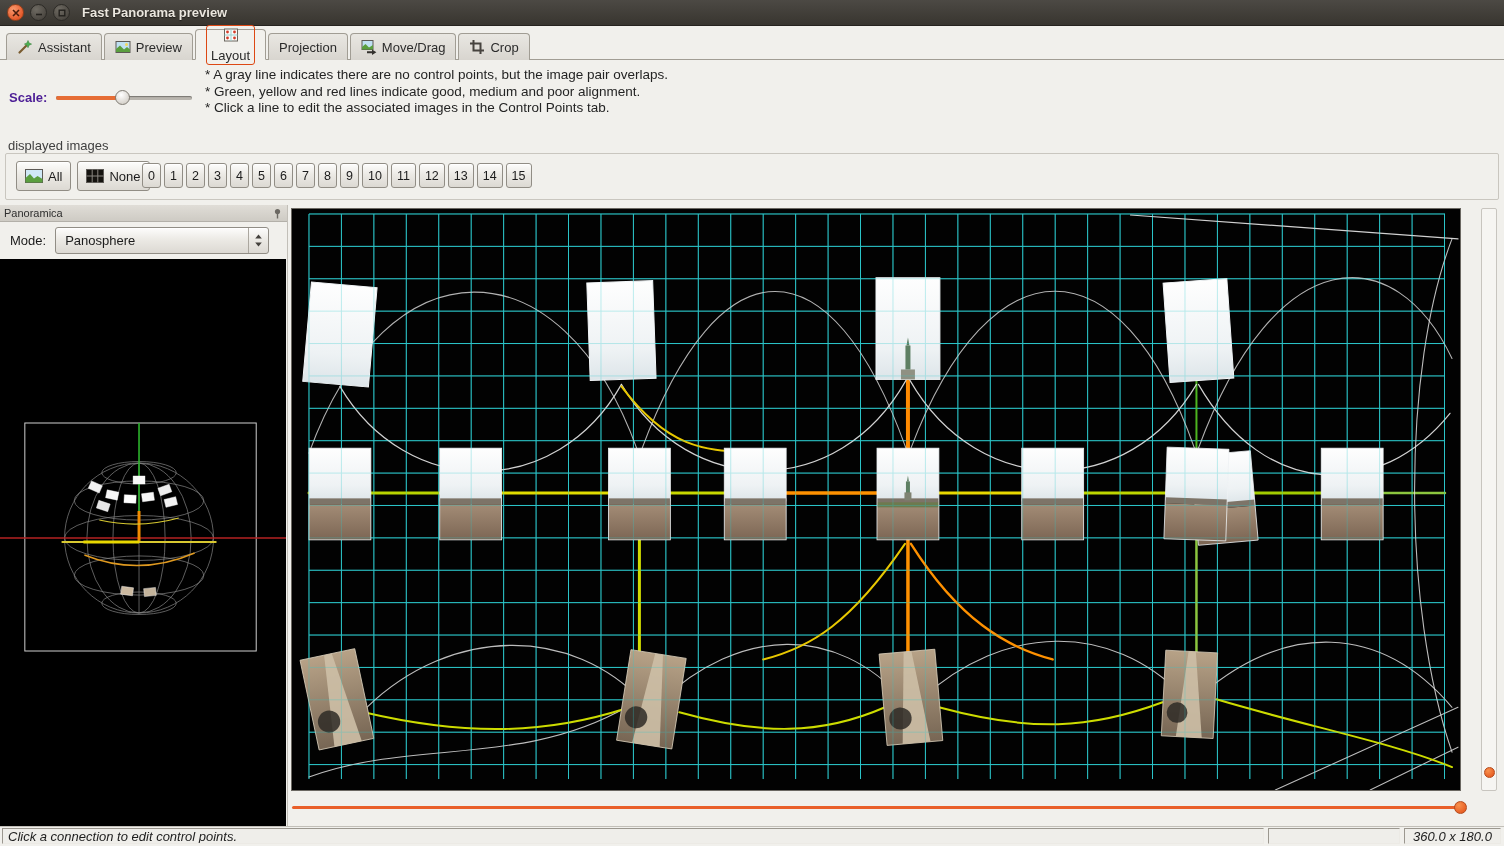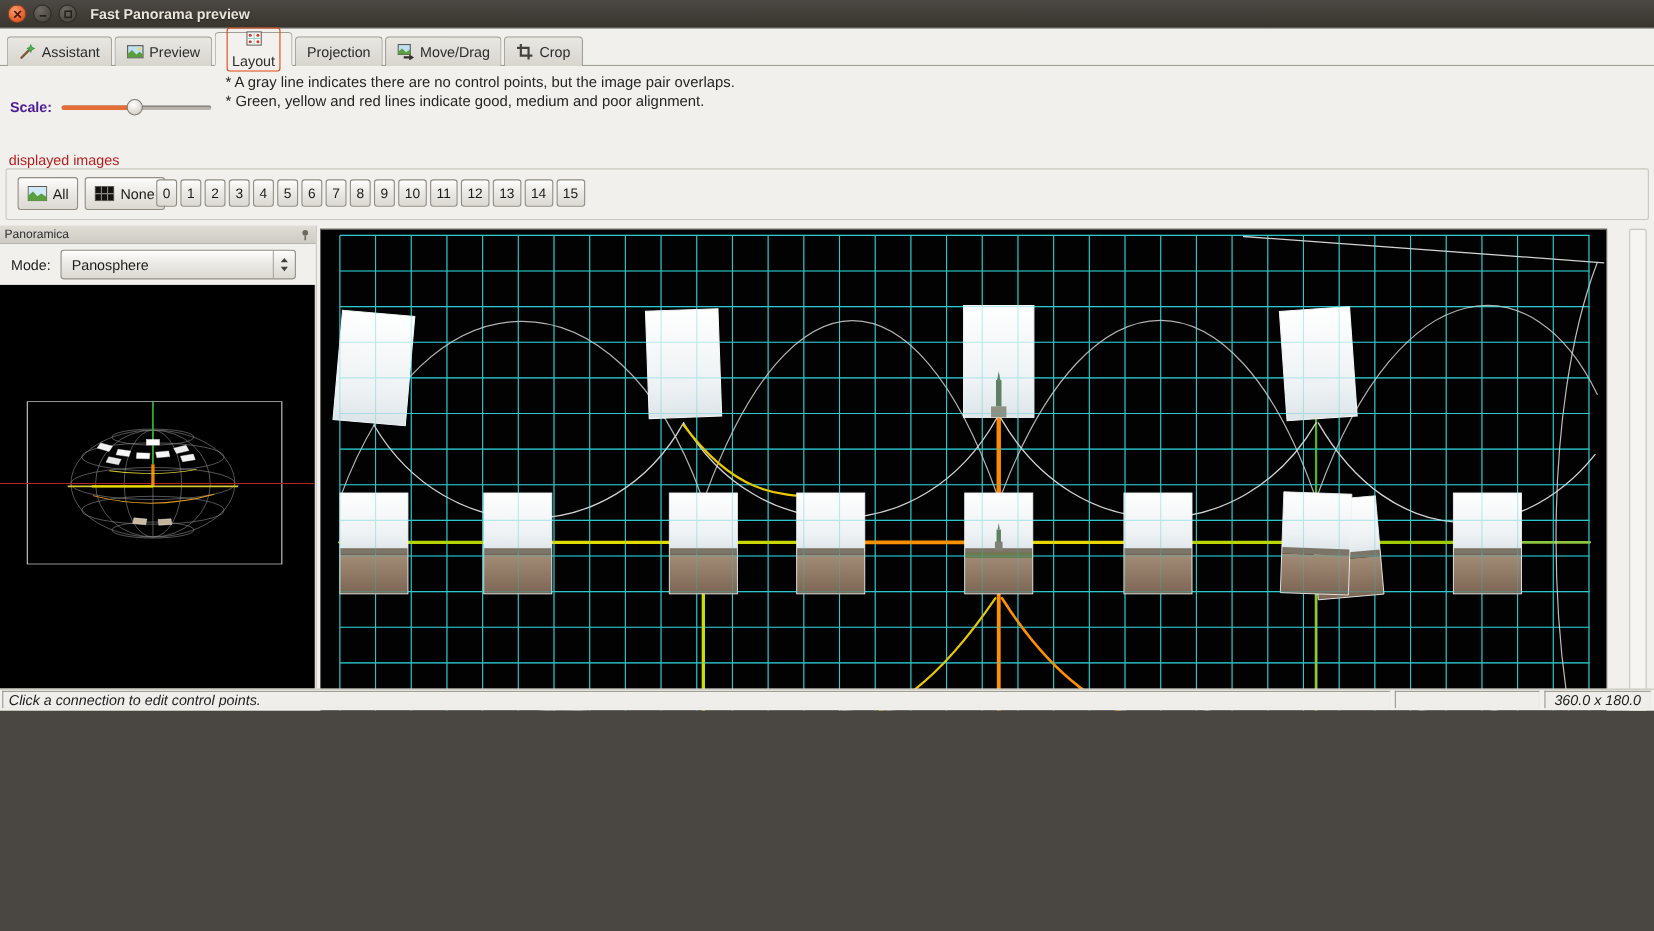--- a/index.html
+++ b/index.html
@@ -1,18 +1,18 @@
 <!DOCTYPE html>
 <html><head>
 <meta charset="utf-8">
 <style>
   *{margin:0;padding:0;box-sizing:border-box}
   html,body{width:100%;height:100%}
   body{background:#4a4742;font-family:"Liberation Sans",sans-serif;}
-  #win{position:relative;width:1504px;height:646px;background:#f1f0ec;overflow:hidden;color:#1b1b1b;font-size:13px;}
+  #win{position:relative;width:1504px;height:846px;background:#f1f0ec;overflow:hidden;color:#1b1b1b;font-size:13px;}
 
   
   .titlebar{position:absolute;top:0;left:0;right:0;height:26px;background:linear-gradient(#4c4944,#38352f);border-bottom:1px solid #26231f;display:flex;align-items:center;padding-left:7px;}
   .wbtn{width:17px;height:17px;border-radius:50%;margin-right:6px;display:flex;align-items:center;justify-content:center;border:1px solid #2a2722;cursor:default;}
   .wbtn.close{background:radial-gradient(circle at 35% 30%,#f9996e,#e4592a 72%);border-color:#93401c;}
   .wbtn.min,.wbtn.max{background:radial-gradient(circle at 35% 30%,#6e6a62,#49453f 78%);border-color:#2c2a26;}
   .wbtn svg{display:block}
   .wtitle{color:#eae6de;font-weight:bold;margin-left:6px;font-size:13px;text-shadow:0 1px 1px #1d1b18;}
 
   
@@ -25,21 +25,21 @@
 
   
   .scale-label{position:absolute;left:9px;top:90px;color:#4c1d95;font-weight:bold;}
   .slider{position:absolute;left:56px;top:89px;width:136px;height:17px;}
   .slider-track{position:absolute;left:0;right:0;top:7px;height:4px;background:#b9b5ae;border-radius:2px;box-shadow:inset 0 1px 1px rgba(0,0,0,.35);}
   .slider-fill{position:absolute;left:0;top:7px;width:66px;height:4px;background:#e66d35;border-radius:2px;}
   .slider-thumb{position:absolute;left:59px;top:1px;width:15px;height:15px;border-radius:50%;background:radial-gradient(circle at 40% 30%,#ffffff,#d6d2cb 75%);border:1px solid #7f7b73;}
   .help{position:absolute;left:205px;top:67px;line-height:16.5px;color:#242424;font-size:13.5px;}
 
   
-  .di-label{position:absolute;left:8px;top:138px;color:#b91c1c;}
+  .di-label{position:absolute;left:8px;top:138px;color:#404040;}
   .di-frame{position:absolute;left:5px;right:5px;top:153px;height:47px;border:1px solid #c9c6bf;border-radius:2px;}
   .di-buttons{position:absolute;left:10px;top:7px;display:flex;gap:6px;align-items:center;}
   .gtk-btn{display:inline-flex;align-items:center;gap:5px;background:linear-gradient(#fdfdfc,#eceae5 45%,#dcd9d3);border:1px solid #918d85;border-radius:3px;box-shadow:inset 0 1px 0 #fff;color:#1c1c1c;font-family:"Liberation Sans",sans-serif;font-size:13px;padding:0 8px;height:30px;cursor:default;}
   .num-row{position:absolute;left:136px;top:9px;display:flex;gap:3px;align-items:center;}
   .num-btn{min-width:19px;height:25px;padding:0 5px;font-size:12.5px;background:linear-gradient(#fdfdfc,#eceae5 45%,#dcd9d3);border:1px solid #918d85;border-radius:3px;box-shadow:inset 0 1px 0 #fff;color:#1c1c1c;font-family:"Liberation Sans",sans-serif;cursor:default;}
 
   
   .left-panel{position:absolute;left:0;top:205px;width:288px;bottom:20px;background:#f1f0ec;border-right:1px solid #c2bfb8;}
   .lp-header{height:17px;background:linear-gradient(#e0ddd7,#cecbc4);border-bottom:1px solid #b3b0a9;display:flex;align-items:center;padding:0 4px;font-size:11px;color:#2e2e2e;}
   .lp-header .spacer{flex:1}
@@ -143,20 +143,21 @@
 
   <span class="scale-label">Scale:</span>
   <div class="slider">
     <div class="slider-track"></div>
     <div class="slider-fill"></div>
     <div class="slider-thumb"></div>
   </div>
   <div class="help">
     <div>* A gray line indicates there are no control points, but the image pair overlaps.</div>
     <div>* Green, yellow and red lines indicate good, medium and poor alignment.</div>
+    <div>* Click a line to edit the associated images in the Control Points tab.</div>
   </div>
 
   <div class="di-label">displayed images</div>
   <div class="di-frame">
     <div class="di-buttons">
       <button class="gtk-btn">
         <svg width="18" height="14" viewBox="0 0 18 14">
           <rect x="0.5" y="0.5" width="17" height="13" fill="#cfe8f6" stroke="#5c5955"></rect>
           <path d="M0.5 9 L5 5 L9 9.5 L12.5 7 L17.5 10 V13.5 H0.5 Z" fill="#5a9e3f"></path>
         </svg>

